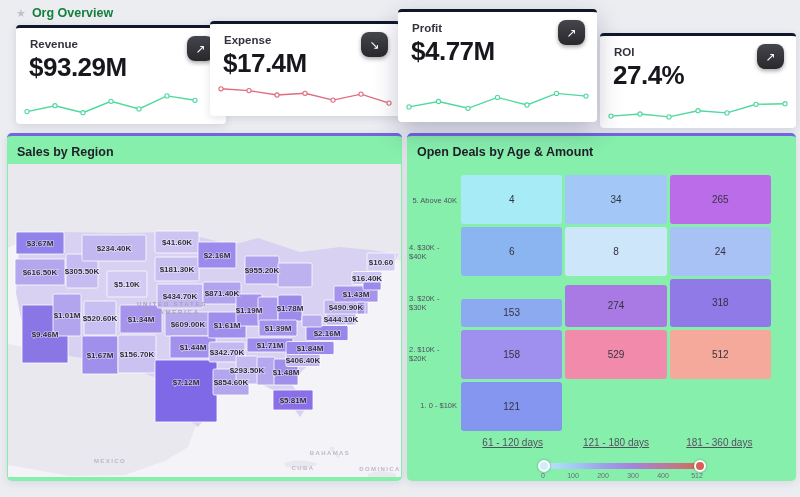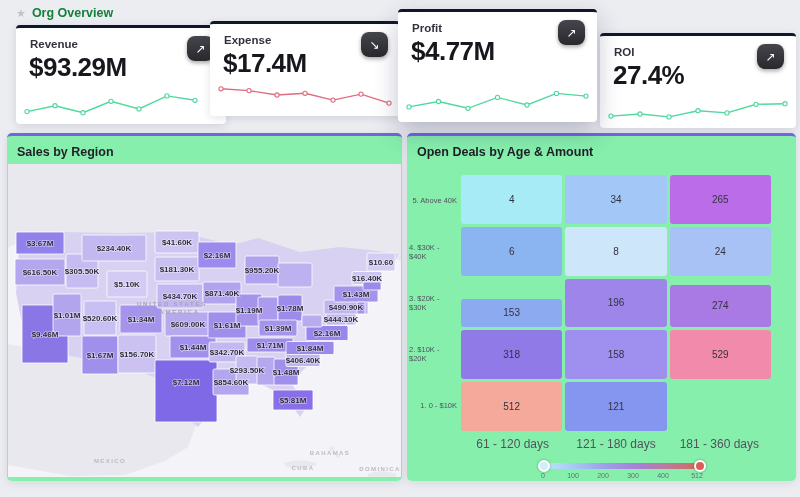--- a/index.html
+++ b/index.html
@@ -42,21 +42,21 @@
   
   #map-svg{position:absolute;left:1px;top:28px;width:393px;height:313px;}
   .state-val{font-size:8px;font-weight:700;fill:#2d2d3c;paint-order:stroke;stroke:rgba(255,255,255,.5);stroke-width:1.4px;}
   .geo-label{font-size:6px;font-weight:700;fill:#bcb9c6;letter-spacing:1.4px;}
   .geo-label.country{fill:#a8a3b4;letter-spacing:1.8px;}
 
   
   #hm-rows{position:absolute;left:2px;top:39px;width:48px;height:256px;display:grid;grid-template-rows:repeat(5,1fr);align-items:center;justify-items:end;font-size:7.5px;color:#52525e;}
   #hm-grid{position:absolute;left:54px;top:39px;width:310px;height:256px;display:grid;grid-template-columns:repeat(3,1fr);grid-template-rows:repeat(5,1fr);gap:3px;}
   .hm-cell{display:flex;align-items:center;justify-content:center;font-size:10px;color:#333340;border-radius:3px;cursor:pointer;}
-  #hm-cols{position:absolute;left:54px;top:301px;width:310px;display:grid;grid-template-columns:repeat(3,1fr);justify-items:center;font-size:12px;color:#52525e;}
+  #hm-cols{position:absolute;left:54px;top:301px;width:310px;display:grid;grid-template-columns:repeat(3,1fr);justify-items:center;font-size:10px;color:#52525e;text-decoration:underline;}
   #hm-legend{position:absolute;left:136px;top:325px;width:154px;height:20px;}
   #hm-legend-bar{position:absolute;left:0;top:2px;width:154px;height:6px;border-radius:3px;}
   .legend-handle{position:absolute;top:-1px;width:8px;height:8px;border-radius:50%;border:2px solid #fff;box-shadow:0 0 3px rgba(0,0,0,.3);cursor:pointer;}
   #hm-legend-ticks{position:absolute;left:0;top:11px;width:154px;height:9px;}
   #hm-legend-ticks span{position:absolute;transform:translateX(-50%);font-size:7px;color:#6b6b75;}
 </style>
 </head>
 <body>
 
 <div class="page-header">
@@ -258,21 +258,20 @@
       <div>1. 0 - $10K</div>
     </div>
   <div id="hm-grid">
       <div class="hm-cell" style="background: rgb(166, 235, 246);">4</div>
       <div class="hm-cell" style="background: rgb(163, 200, 247);">34</div>
       <div class="hm-cell" style="background: rgb(187, 108, 232);">265</div>
       <div class="hm-cell" style="background: rgb(138, 181, 241);">6</div>
       <div class="hm-cell" style="background: rgb(205, 230, 250);">8</div>
       <div class="hm-cell" style="background: rgb(169, 194, 245);">24</div>
       <div class="hm-cell" style="background: rgb(140, 170, 239); margin-top: 20px;">153</div>
-      <div class="hm-cell" style="background: rgb(157, 133, 234);">196</div>
       <div class="hm-cell" style="background: rgb(169, 122, 227); margin-top: 6px;">274</div>
       <div class="hm-cell" style="background: rgb(143, 122, 231);">318</div>
       <div class="hm-cell" style="background: rgb(159, 143, 238);">158</div>
       <div class="hm-cell" style="background: rgb(242, 139, 171);">529</div>
       <div class="hm-cell" style="background: rgb(245, 169, 155);">512</div>
       <div class="hm-cell" style="background: rgb(132, 150, 239);">121</div>
     </div>
   <div id="hm-cols">
       <div>61 - 120 days</div>
       <div>121 - 180 days</div>

